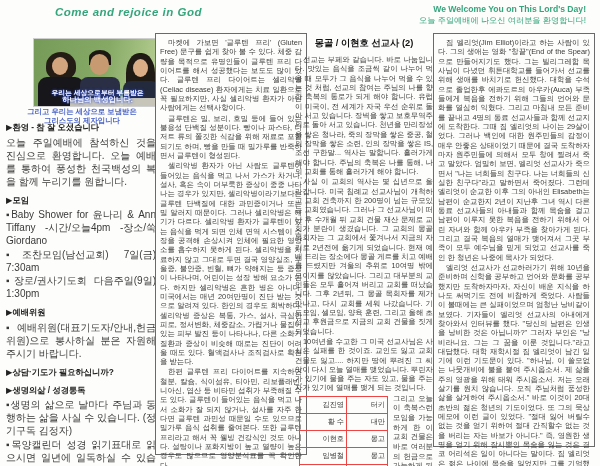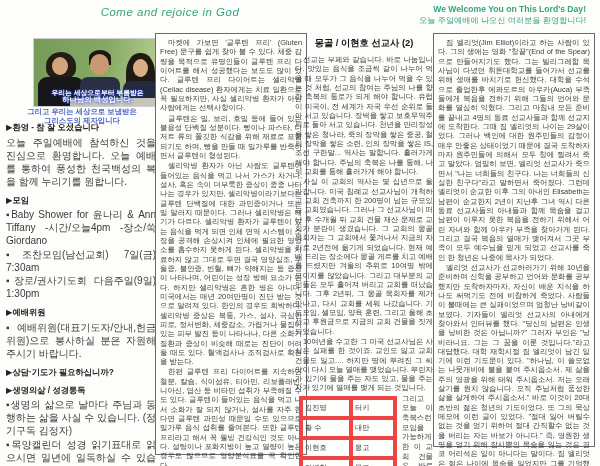--- a/index.html
+++ b/index.html
@@ -3,22 +3,22 @@
 <meta charset="utf-8">
 <style>
   html,body{margin:0;padding:0;}
   body{
     width:600px;height:466px;position:relative;background:#fdfdfb;
     font-family:"Liberation Sans","DejaVu Sans",sans-serif;color:#3a3a3a;
     overflow:hidden;
   }
   
   .header-left{
-    position:absolute;left:55px;top:6px;width:230px;text-align:center;
-    font-size:11.5px;font-weight:normal;font-style:italic;color:#35a57e;letter-spacing:.5px;
+    position:absolute;left:55px;top:6px;width:230px;
+    font-size:11.5px;font-weight:bold;font-style:italic;color:#35a57e;letter-spacing:.5px;
   }
   .header-right{position:absolute;right:14px;top:4px;text-align:right;color:#35a57e;}
   .header-right .l1{font-size:8.6px;font-weight:bold;}
   .header-right .l2{font-size:8.2px;margin-top:1px;}
   
   .photo{
     position:absolute;left:33px;top:38px;width:127px;height:67px;overflow:hidden;
     background:linear-gradient(100deg,#769a58 0%,#86aa66 55%,#bdd398 100%);
     border:1px solid #cfcfcf;
   }
@@ -47,21 +47,21 @@
   }
   .box-gluten{left:155px;top:33px;width:152px;height:422px;}
   .box-elliot{left:433px;top:33px;width:162px;height:414px;}
   .para{font-size:7.4px;line-height:1.26;text-align:justify;margin:0 0 1px;text-indent:8px;}
   .col3{position:absolute;left:295px;top:35px;width:138px;}
   .mission-title{font-size:9.3px;font-weight:bold;color:#111;text-align:center;margin:2px 0 5px;}
   
   .wrap-row{overflow:hidden;margin-top:1px;}
   .m-table{border-collapse:collapse;float:left;margin:2px 5px 0 4px;}
   .m-table td{
-    border:4px solid #ef4444;font-size:7.2px;text-align:left;
+    border:1px solid #ef4444;font-size:7.2px;text-align:right;
     padding:3px 2px;color:#3a3a3a;
   }
   .m-table td.name{width:42px;}
   .m-table td.country{width:36px;}
   .wrap-text{font-size:7.4px;line-height:1.3;text-align:justify;}
 </style>
 </head>
 <body>
 
 <div>

